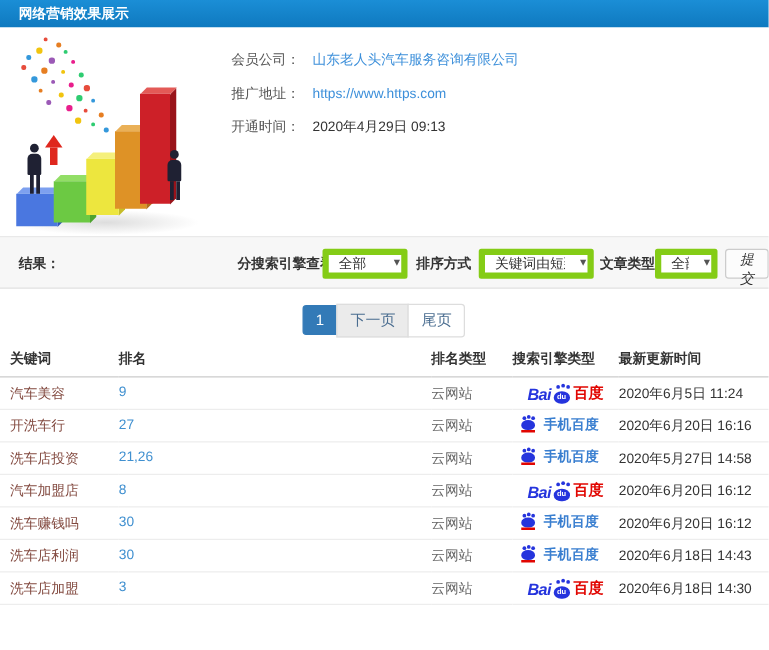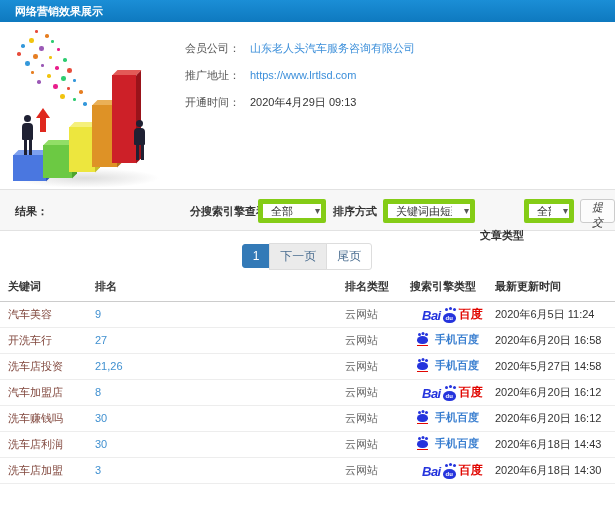--- a/index.html
+++ b/index.html
@@ -172,38 +172,38 @@
         <span class="dot" style="left: 55px; top: 64px; width: 4.5px; height: 4.5px; background: rgb(241, 196, 15);"></span>
         <span class="dot" style="left: 68px; top: 68px; width: 2.5px; height: 2.5px; background: rgb(46, 204, 113);"></span>
         <span class="dot" style="left: 78px; top: 72px; width: 3.5px; height: 3.5px; background: rgb(52, 152, 219);"></span>
       </div>
   </div>
 
   <div class="info-row" style="top:18px;">
     <span class="info-label">会员公司：</span><a class="link info-value" href="#">山东老人头汽车服务咨询有限公司</a>
   </div>
   <div class="info-row" style="top:45px;">
-    <span class="info-label">推广地址：</span><a class="link info-value" href="#">https://www.lrtlsd.com</a>
+    <span class="info-label">推广地址：</span><a class="link info-value" href="#">https://www.https.com</a>
   </div>
   <div class="info-row" style="top:72px;">
     <span class="info-label">开通时间：</span><span class="info-value">2020年4月29日 09:13</span>
   </div>
 </div>
 
 <div class="filter-bar">
   <span class="fb-item fb-label" style="left:15px;">结果：</span>
   <span class="fb-item fb-label" style="left:190px;">分搜索引擎查看</span>
   <span class="sel-wrap" style="left:258px; width:68px;">
     <select><option>全部</option></select>
   </span>
   <span class="fb-item fb-label" style="left:333px;">排序方式</span>
   <span class="sel-wrap" style="left:383px; width:92px;">
     <select><option>关键词由短到长排序</option></select>
   </span>
-  <span class="fb-item fb-label" style="left:480px;margin-top:24px;">文章类型</span>
+  <span class="fb-item fb-label" style="left:480px;">文章类型</span>
   <span class="sel-wrap" style="left:524px; width:50px;">
     <select><option>全部</option></select>
   </span>
   <button class="submit-btn" style="left:580px;font-style:italic;">提交</button>
 </div>
 
 <div class="pager">
   <a class="active" href="#">1</a><a class="next" href="#">下一页</a><a class="last" href="#">尾页</a>
 </div>
 
@@ -251,21 +251,21 @@
       
       <span class="logo-mobile">
             <i class="paw-sm">
               <i class="toes"></i>
               <i class="pad"></i>
               <i class="uline"></i>
             </i>
             <span>手机百度</span>
           </span>
     </td>
-    <td class="dt">2020年6月20日 16:58</td>
+    <td class="dt">2020年6月20日 16:16</td>
   </tr>
 
   <tr>
     <td class="kw">洗车店投资</td>
     <td class="rk"><a href="#">21,26</a></td>
     <td class="tp">云网站</td>
     <td class="engine-mobile">
       
       <span class="logo-mobile">
             <i class="paw-sm">

